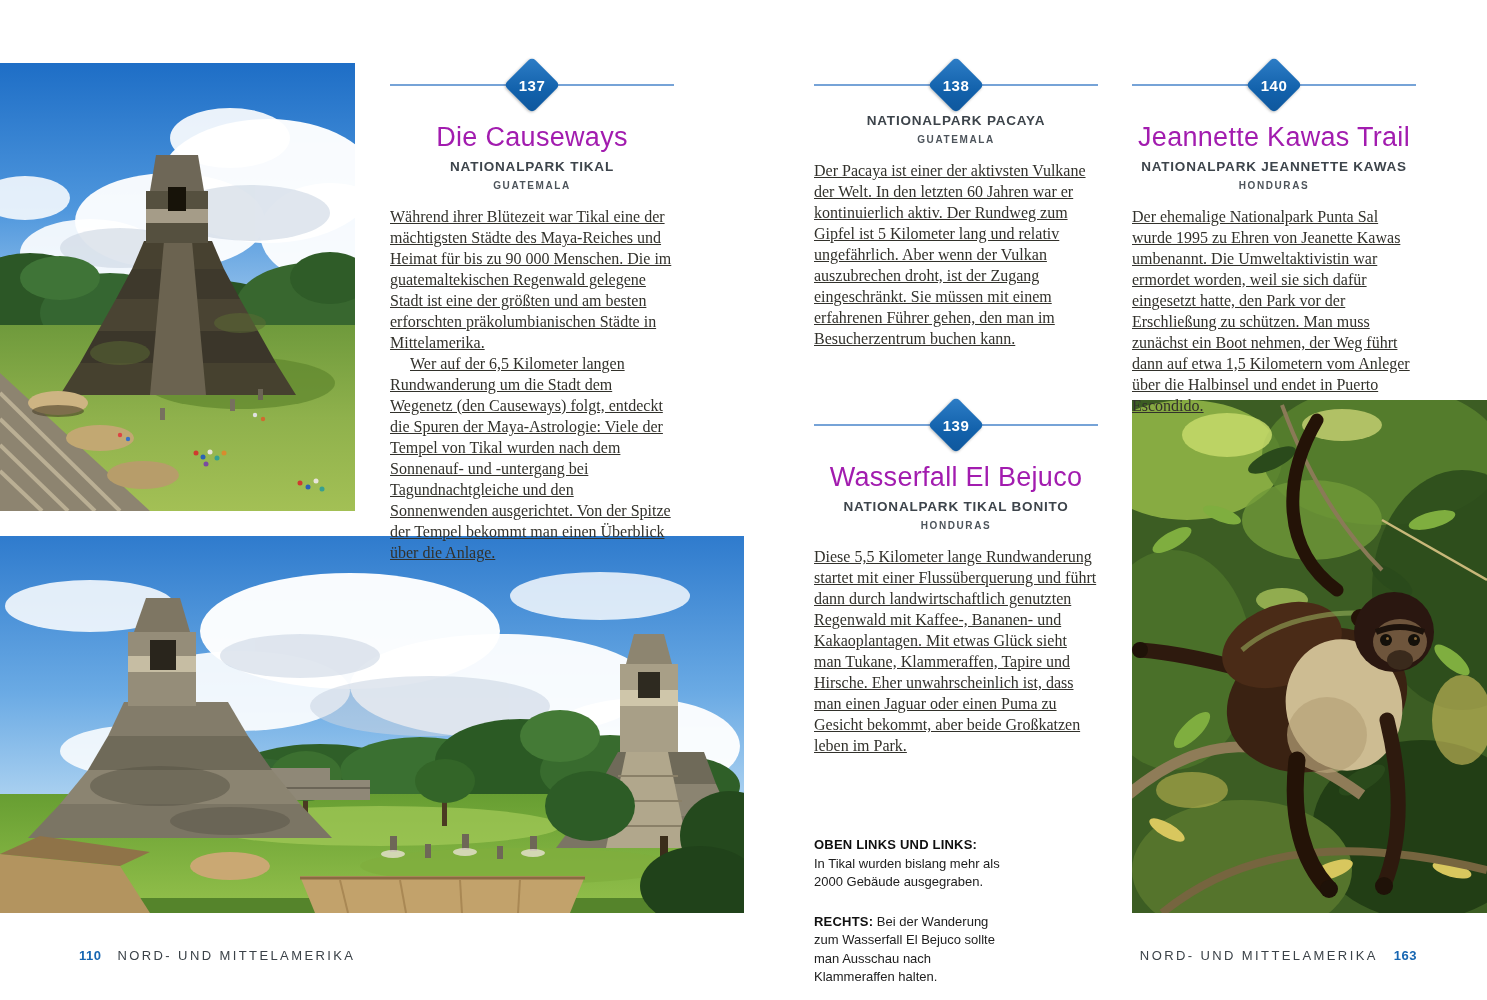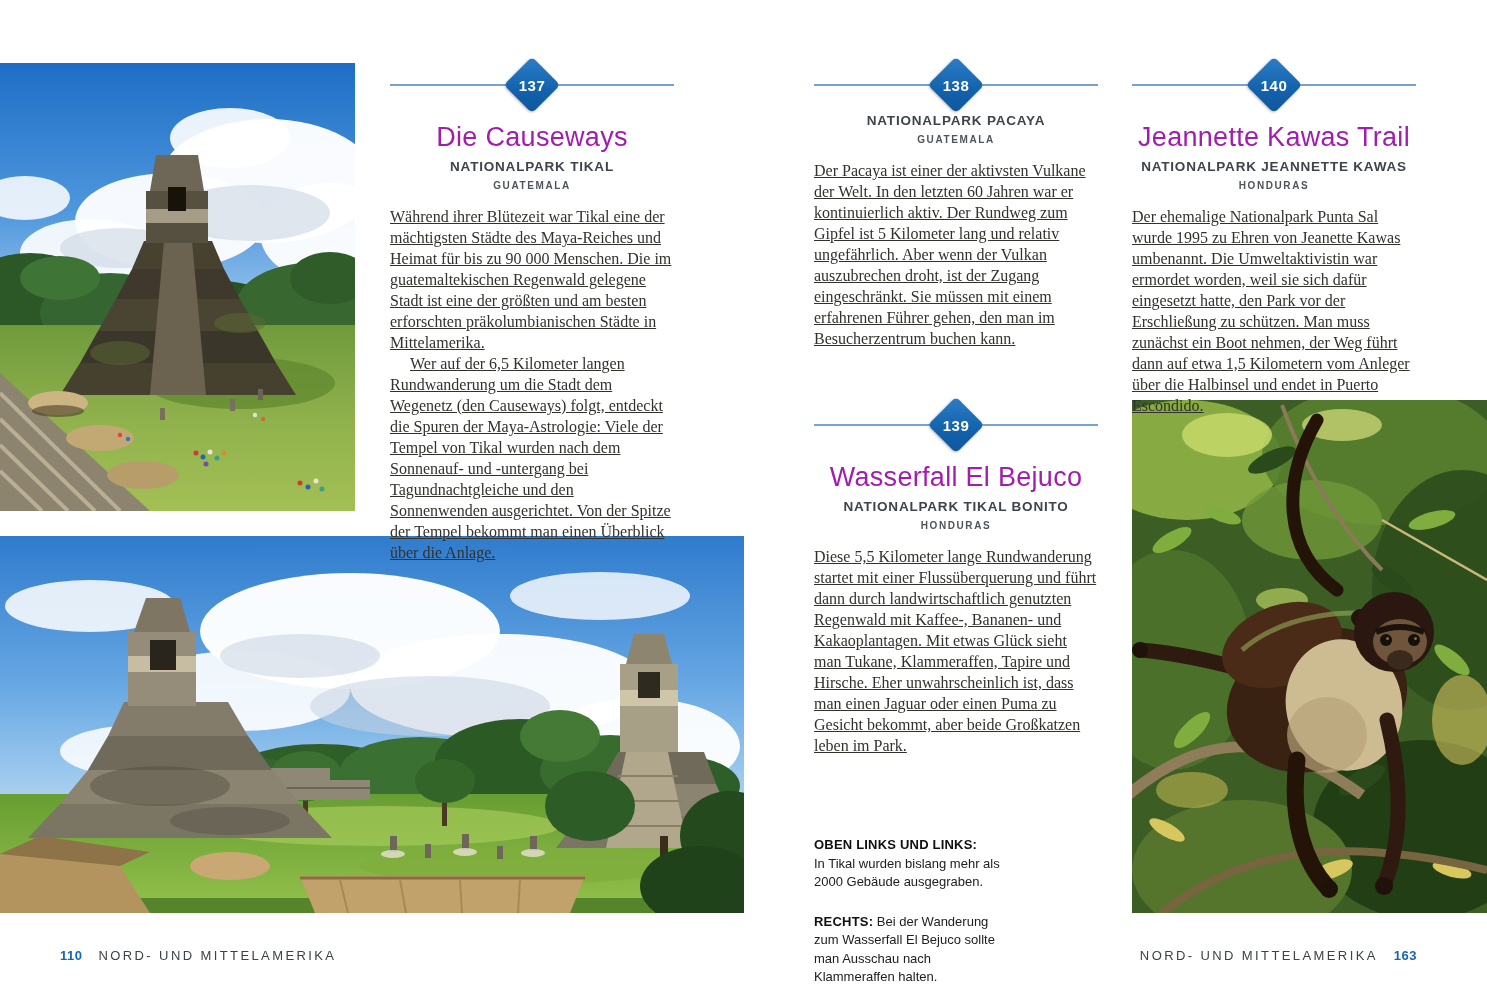--- a/index.html
+++ b/index.html
@@ -40,21 +40,21 @@
 
   .captions{position:absolute;left:814px;top:836px;width:200px;
             font-size:13px;line-height:18.5px;color:#202020;}
   .caption{margin:0 0 21px;}
   .caption .lead{font-weight:700;color:#101010;display:block;letter-spacing:.2px;}
   .caption .lead.inline{display:inline;margin-right:0;}
 
   .folio{position:absolute;top:948px;font-size:13px;line-height:16px;color:#3b4248;
          letter-spacing:2.4px;white-space:nowrap;}
   .folio .pagenum{font-weight:700;color:#1766b2;letter-spacing:.5px;}
-  .folio-left{left:60px;}
+  .folio-left{left:79px;}
   .folio-left .pagenum{margin-right:16px;}
   .folio-right{right:70px;text-align:right;}
   .folio-right .pagenum{margin-left:16px;}
 </style>
 </head>
 <body>
 
 <div class="spread">
 
   <figure class="photo photo-tl">

